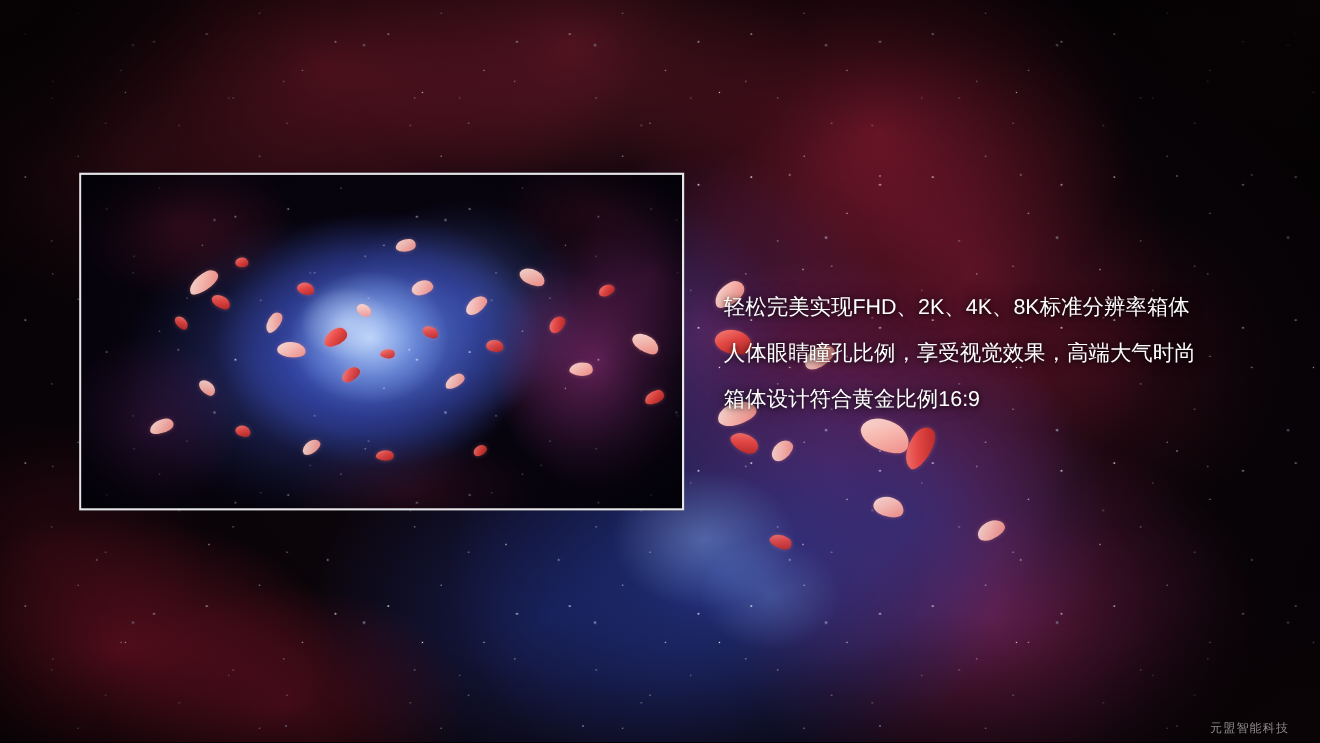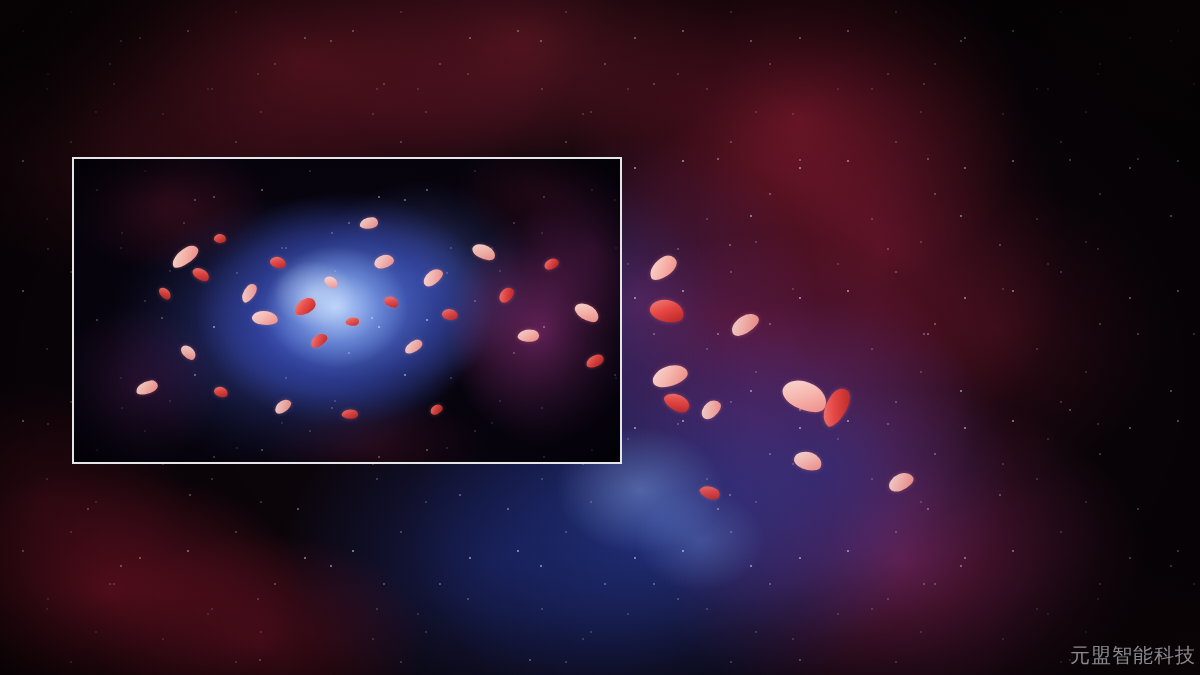--- a/index.html
+++ b/index.html
@@ -178,22 +178,22 @@
   }
   .body-line{
     font-size:19.5px;
     color:#ffffff;
     line-height:42px;
     white-space:pre;
     text-shadow:0 1px 5px rgba(0,0,0,.80), 0 0 14px rgba(0,0,0,.55);
   }
   .watermark{
     position:absolute;
-    right:4px;bottom:6px;
-    font-size:20px;
+    right:28px;bottom:6px;
+    font-size:11px;
     letter-spacing:1px;
     color:rgba(150,150,152,.92);
     white-space:pre;
   }
 </style>
 </head>
 <body>
 
 <div class="slide">
 
@@ -260,16 +260,21 @@
         <div class="petal deep" style="left: 140px; top: 228px; width: 14px; height: 10px; transform: rotate(25deg); opacity: 0.9;"></div>
         <div class="petal pale" style="left: 200px; top: 242px; width: 18px; height: 11px; transform: rotate(-32deg); opacity: 0.91;"></div>
         <div class="petal deep curl" style="left: 268px; top: 250px; width: 16px; height: 10px; transform: rotate(14deg); opacity: 0.9;"></div>
         <div class="petal deep" style="left: 356px; top: 246px; width: 13px; height: 9px; transform: rotate(-25deg); opacity: 0.88;"></div>
         <div class="petal pale" style="left: 500px; top: 146px; width: 26px; height: 15px; transform: rotate(35deg); opacity: 0.94;"></div>
         <div class="petal deep curl" style="left: 512px; top: 196px; width: 18px; height: 12px; transform: rotate(-10deg); opacity: 0.9;"></div>
         <div class="petal deep" style="left: 84px; top: 130px; width: 14px; height: 9px; transform: rotate(52deg); opacity: 0.88;"></div>
       </div>
   </div>
 
+  <div class="body-text">
+    <div class="body-line">轻松完美实现FHD、2K、4K、8K标准分辨率箱体</div>
+    <div class="body-line">人体眼睛瞳孔比例，享受视觉效果，高端大气时尚</div>
+    <div class="body-line">箱体设计符合黄金比例16:9</div>
+  </div>
 
   <div class="watermark">元盟智能科技</div>
 
 </div>
 
 </body></html>

